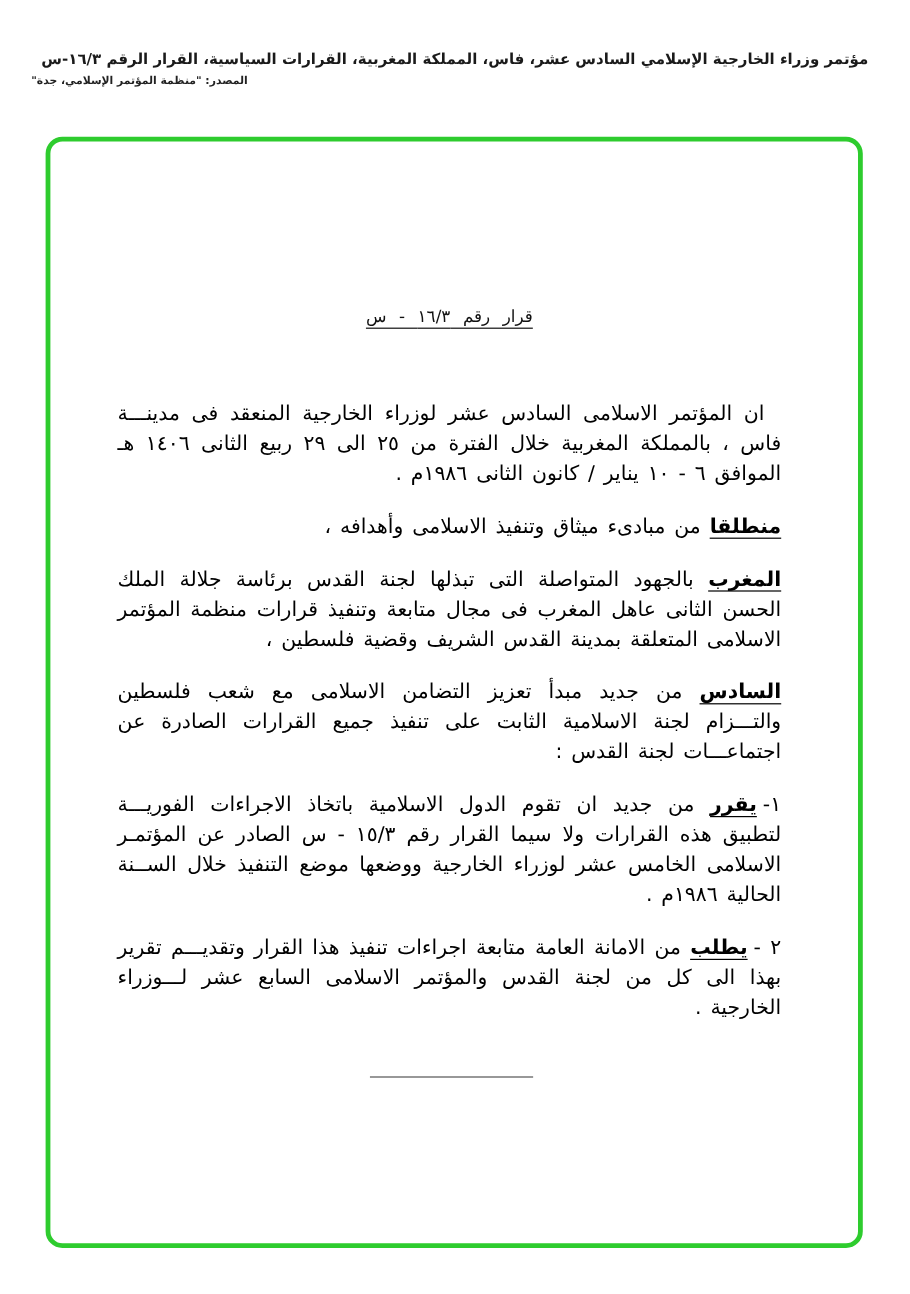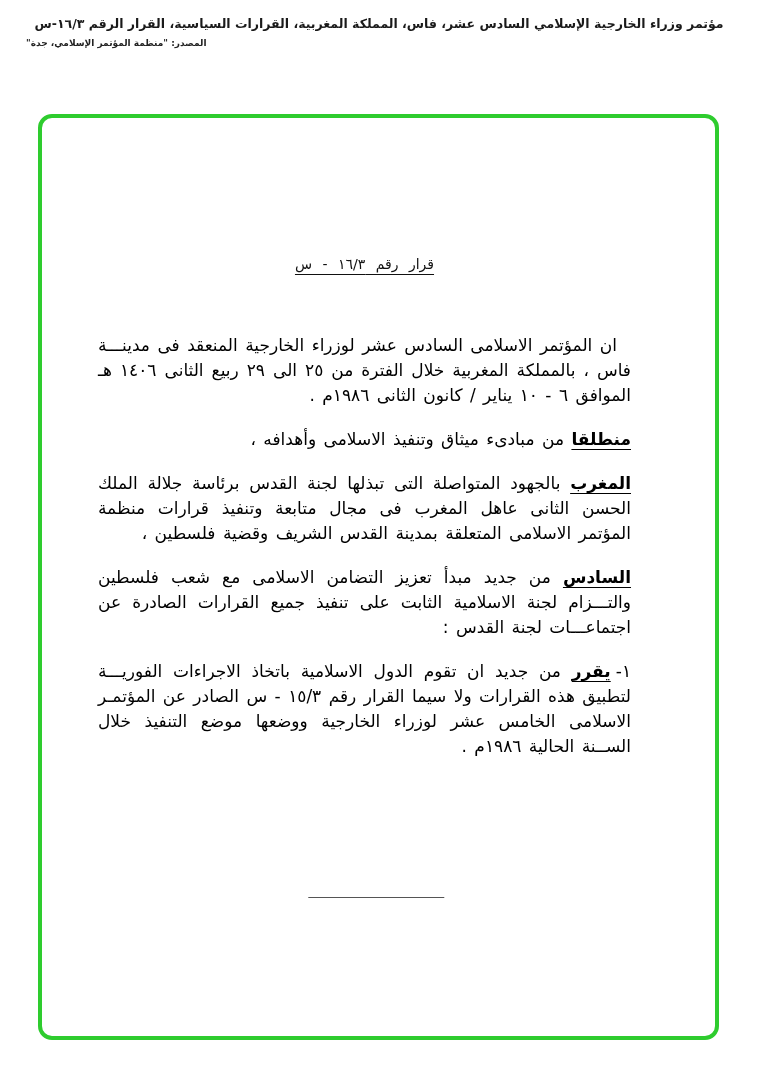--- a/index.html
+++ b/index.html
@@ -5,21 +5,21 @@
   * { margin:0; padding:0; box-sizing:border-box; }
   html, body {
     width:758px; height:1078px;
     background:#ffffff;
     font-family:"DejaVu Sans", sans-serif;
     color:var(--text-color, #1a1a1a);
   }
   body { position:relative; overflow:hidden; }
 
   
-  .header { padding-top:16px; direction:rtl; }
+  .header { padding-top:41px; direction:rtl; }
   .header-citation {
     text-align:center;
     font-weight:bold;
     font-size:12.5px;
     letter-spacing:0;
     padding:0 28px;
   }
   .header-source {
     direction:rtl;
     text-align:left;
@@ -31,21 +31,21 @@
 
   
   .page {
     position:absolute;
     left:38px; top:114px;
     width:681px; height:926px;
     background:#ffffff;
     border:4px solid var(--page-border, #2ecc2e);
     border-radius:14px;
     direction:rtl;
-    padding:138px 84px 0 56px;
+    padding:138px 64px 0 56px;
   }
 
   .title { text-align:center; font-size:14px; color:#111; }
   .title-line {
     display:inline-block;
     text-decoration:underline;
     text-underline-offset:5px;
     word-spacing:6px;
     line-height:1.1;
     margin-bottom:11px;
@@ -100,17 +100,19 @@
 
     <p class="para"><span class="num"></span><span class="u">المغرب</span>
       <span>بالجهود المتواصلة التى تبذلها لجنة القدس برئاسة جلالة الملك الحسن الثانى عاهل المغرب فى مجال متابعة وتنفيذ قرارات منظمة المؤتمر الاسلامى المتعلقة بمدينة القدس الشريف وقضية فلسطين ،</span></p>
 
     <p class="para"><span class="num"></span><span class="u">السادس</span>
       <span>من جديد مبدأ تعزيز التضامن الاسلامى مع شعب فلسطين والتـــزام لجنة الاسلامية الثابت على تنفيذ جميع القرارات الصادرة عن اجتماعـــات لجنة القدس :</span></p>
 
     <p class="para"><span class="num">١-</span><span class="u">يقرر</span>
       <span>من جديد ان تقوم الدول الاسلامية باتخاذ الاجراءات الفوريـــة لتطبيق هذه القرارات ولا سيما القرار رقم ١٥/٣ - س الصادر عن المؤتمـر الاسلامى الخامس عشر لوزراء الخارجية ووضعها موضع التنفيذ خلال الســنة الحالية ١٩٨٦م .</span></p>
 
+    <p class="para"><span class="num">٢ -</span><span class="u">يطلب</span>
+      <span>من الامانة العامة متابعة اجراءات تنفيذ هذا القرار وتقديـــم تقرير بهذا الى كل من لجنة القدس والمؤتمر الاسلامى السابع عشر لـــوزراء الخارجية .</span></p>
 
   </div>
 
   <div class="bottom-rule"></div>
 </div>
 
 </body></html>

